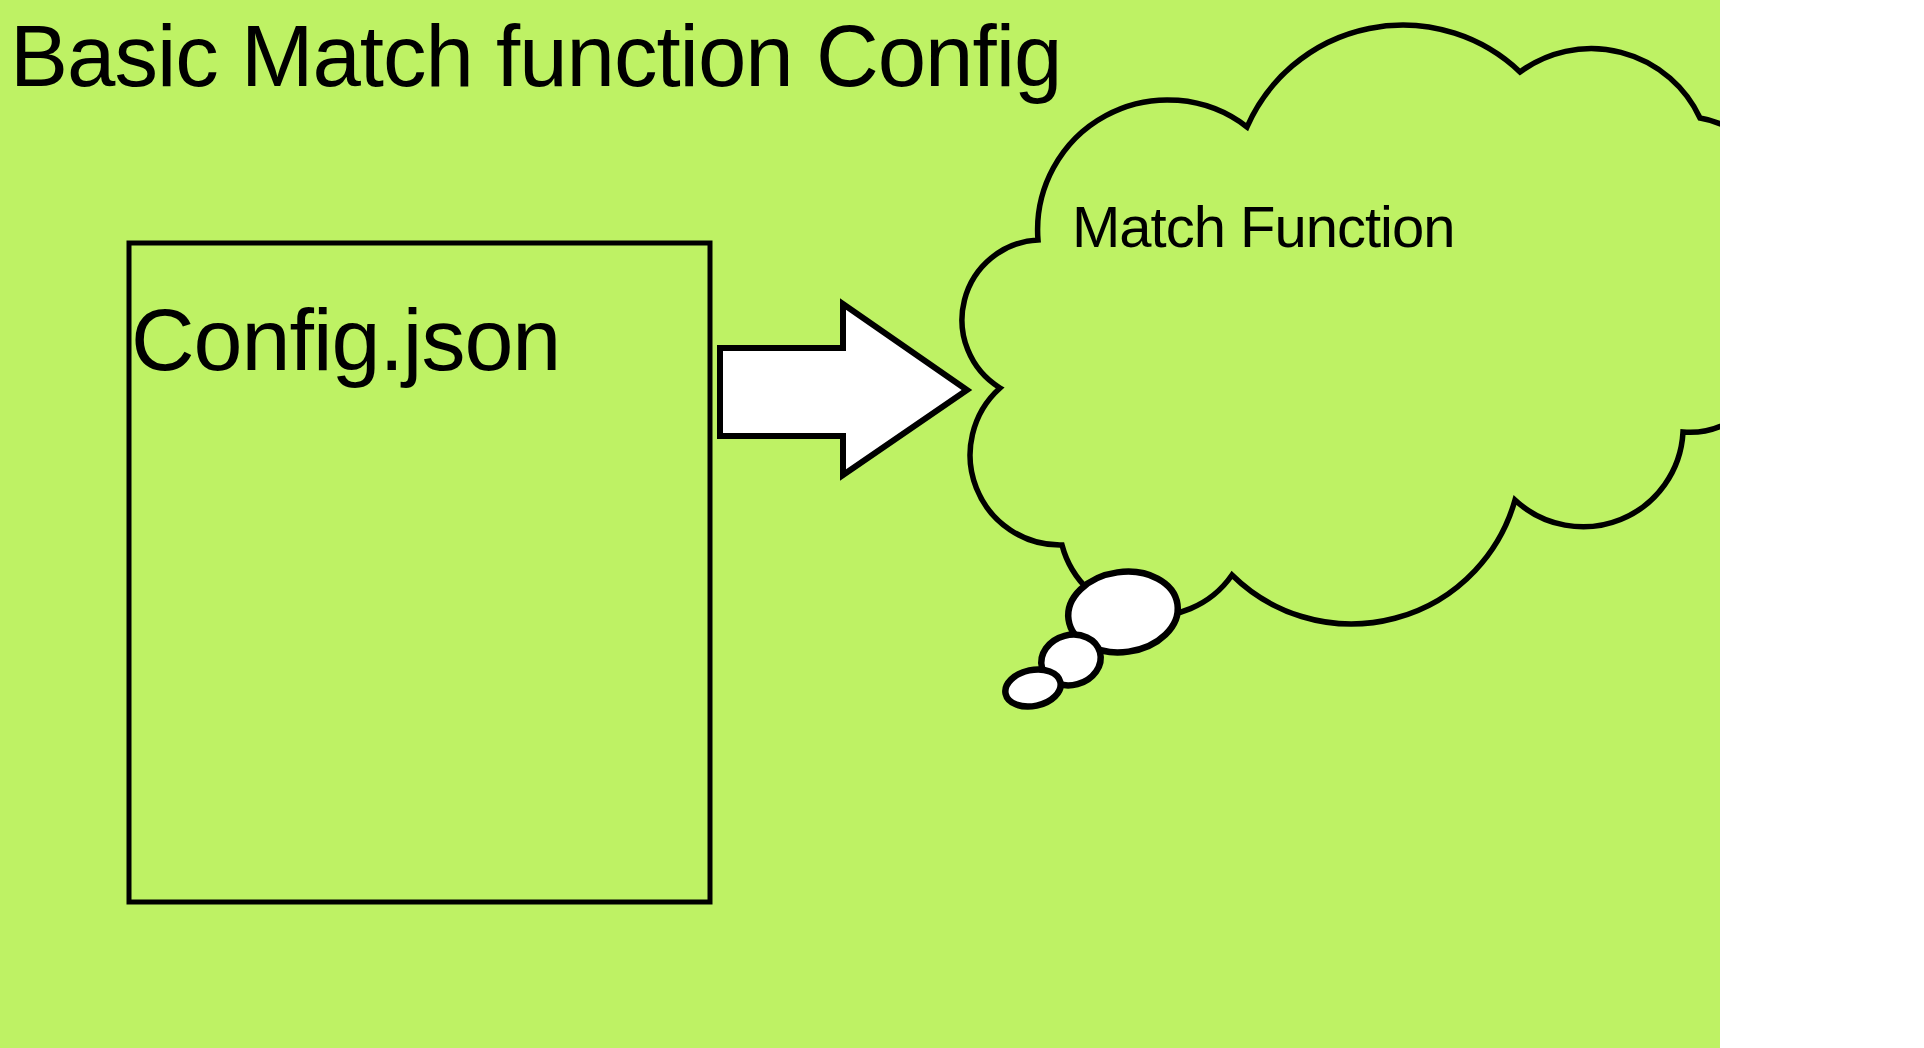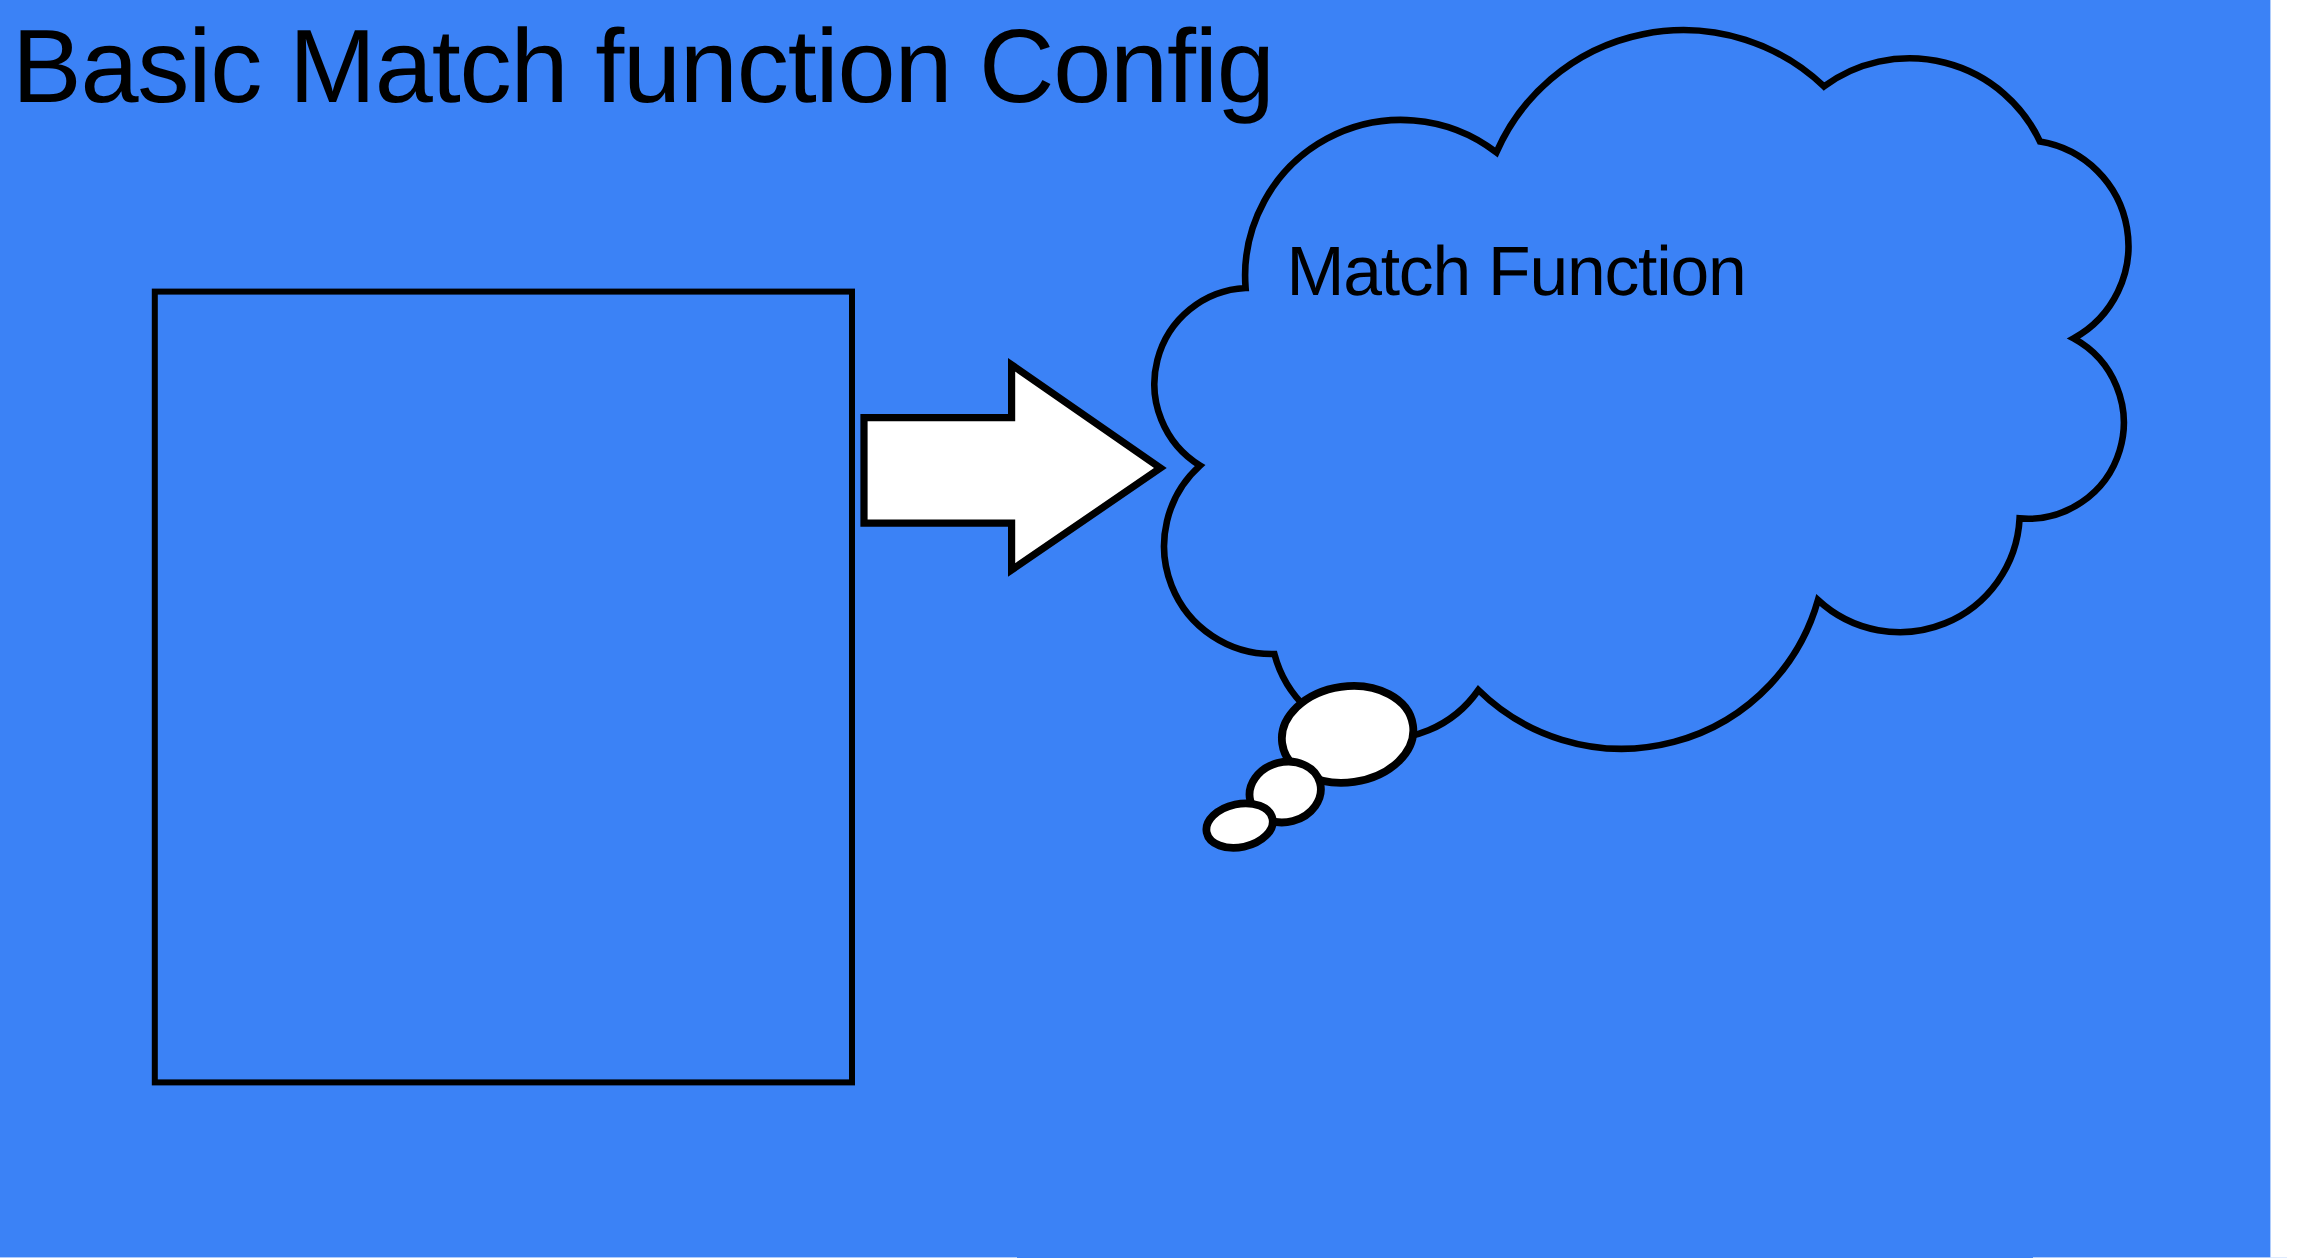--- a/index.html
+++ b/index.html
@@ -3,23 +3,23 @@
 <meta charset="utf-8">
 <style>
   html, body {
     margin: 0;
     padding: 0;
     background: #ffffff;
     font-family: "Liberation Sans", "DejaVu Sans", sans-serif;
   }
   #canvas {
     position: relative;
-    width: 1892px;
+    width: 1720px;
     height: 1048px;
-    background: #3b82f6;
+    background: #bef264;
     overflow: hidden;
     text-decoration: underline;
   }
   #shapes {
     position: absolute;
     left: 0;
     top: 0;
     width: 1924px;
     height: 1048px;
   }
@@ -70,16 +70,17 @@
              A 80 80 0 0 1 1038 240
              Z"></path>
 
     <ellipse cx="1123" cy="612" rx="55" ry="40" fill="#ffffff" stroke="#000000" stroke-width="6.5" transform="rotate(-8 1123 612)"></ellipse>
     <ellipse cx="1071" cy="660" rx="30" ry="25" fill="#ffffff" stroke="#000000" stroke-width="6.5" transform="rotate(-15 1071 660)"></ellipse>
     <ellipse cx="1033" cy="688" rx="28" ry="18" fill="#ffffff" stroke="#000000" stroke-width="6.5" transform="rotate(-12 1033 688)"></ellipse>
   </svg>
 
   <div id="title" class="label">Basic Match function Config</div>
 
+  <div id="config-label" class="label">Config.json</div>
 
   <div id="cloud-label" class="label">Match Function</div>
 
 </div>
 
 </body></html>

